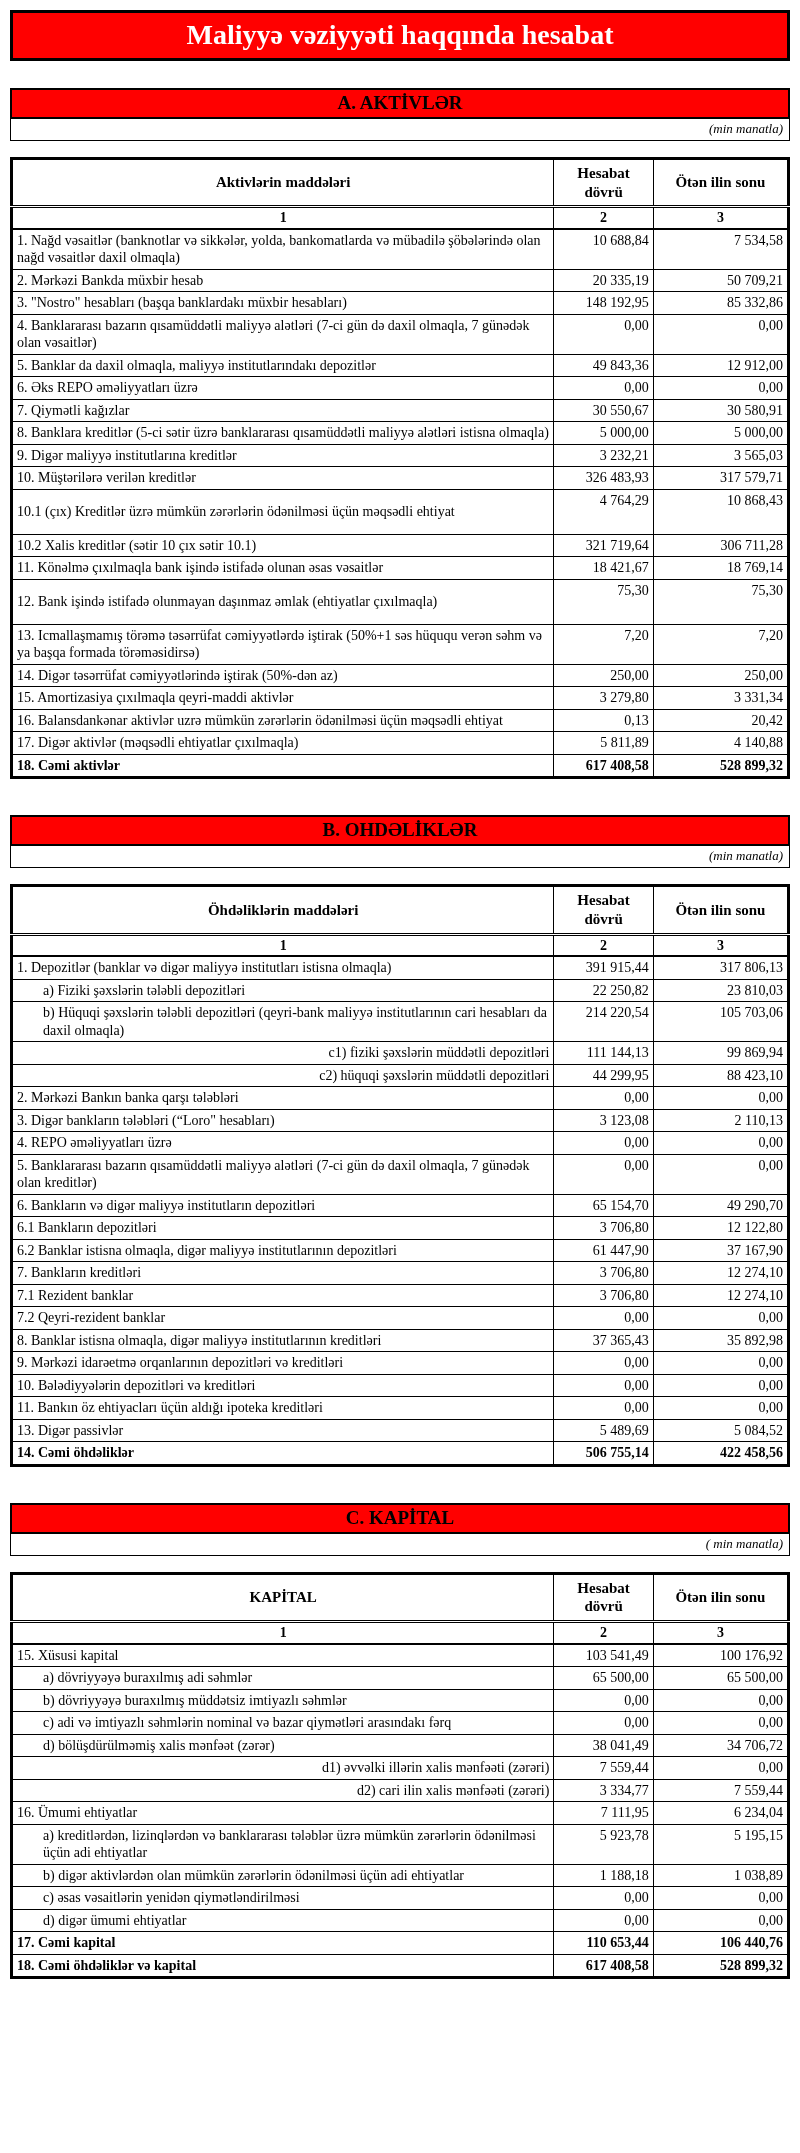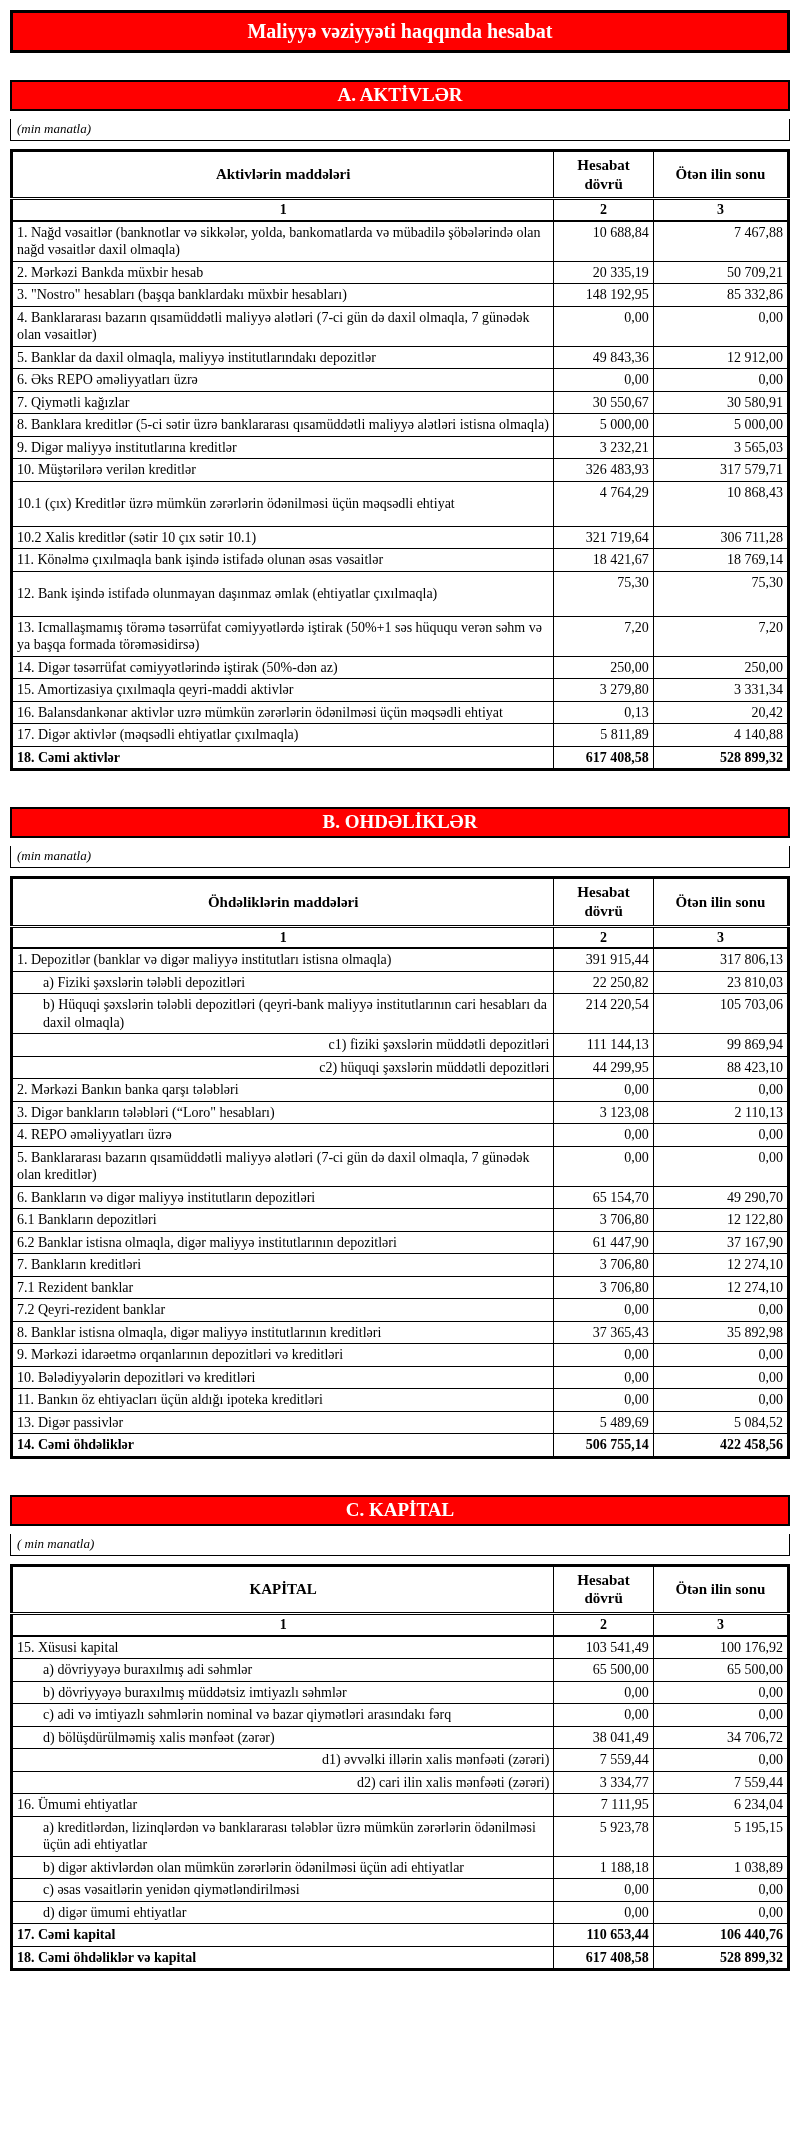--- a/index.html
+++ b/index.html
@@ -11,52 +11,52 @@
     color: #000;
   }
   .page { padding: 10px 10px 20px 10px; }
 
   .title-banner {
     background: #ff0000;
     border: 3px solid #000;
     color: #fff;
     font-weight: bold;
     text-align: center;
-    font-size: 20px;
+    font-size: 28px;
     line-height: 1.0;
     padding: 8px 0 9px 0;
     margin-bottom: 27px;
   }
 
   .section { margin-bottom: 36px; }
 
   .section-heading {
     background: #ff0000;
     border: 2px solid #000;
-    color: #ffffff;
+    color: #000000;
     font-weight: bold;
     text-align: center;
     font-size: 19px;
     line-height: 1.1;
     padding: 3px 0;
   }
   .unit-note {
     border: 1px solid #000;
     border-top: none;
+    text-align: right;
     font-style: italic;
     font-size: 13px;
     padding: 2px 6px 3px 6px;
-    margin-top: 8px;
   }
 
   table.fin-table {
     width: 100%;
     border-collapse: collapse;
     border: 3px solid #000;
-    margin-top: 8px;
+    margin-top: 16px;
     table-layout: fixed;
   }
   col.c-label { width: 69.8%; }
   col.c-cur   { width: 12.8%; }
   col.c-prev  { width: 17.4%; }
 
   .fin-table th, .fin-table td {
     border: 1px solid #000;
     font-size: 14px;
     line-height: 1.25;
@@ -107,21 +107,21 @@
         <tr class="col-number-row">
           <th>1</th>
           <th>2</th>
           <th>3</th>
         </tr>
       </thead>
       <tbody>
             <tr>
               <td class="label">1. Nağd vəsaitlər (banknotlar və sikkələr, yolda, bankomatlarda və mübadilə şöbələrində olan nağd vəsaitlər daxil olmaqla)</td>
               <td class="num">10 688,84</td>
-              <td class="num">7 467,88</td>
+              <td class="num">7 534,58</td>
             </tr>
             <tr>
               <td class="label">2. Mərkəzi Bankda müxbir hesab</td>
               <td class="num">20 335,19</td>
               <td class="num">50 709,21</td>
             </tr>
             <tr>
               <td class="label">3. "Nostro" hesabları (başqa banklardakı müxbir hesabları)</td>
               <td class="num">148 192,95</td>
               <td class="num">85 332,86</td>

